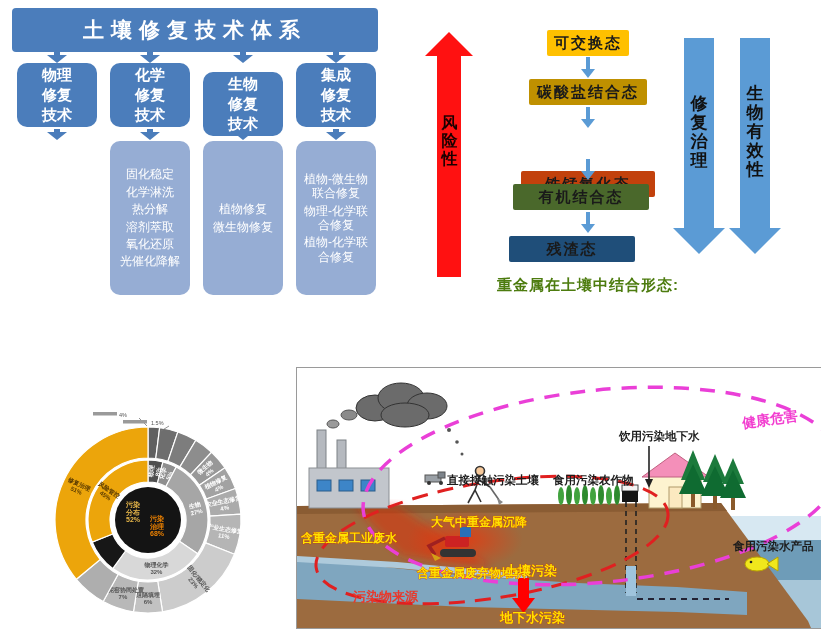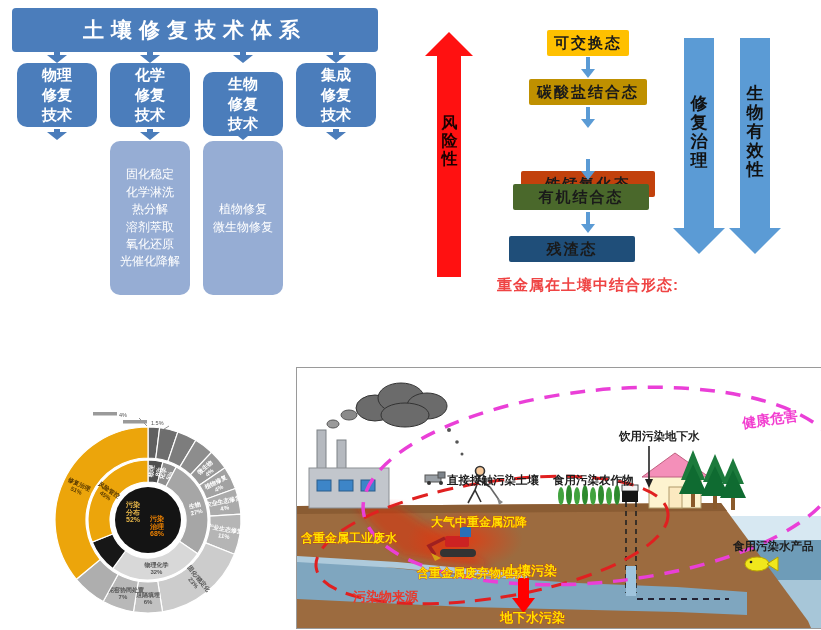--- a/index.html
+++ b/index.html
@@ -30,21 +30,21 @@
   
   .bf-box{position:absolute;height:26px;border-radius:2px;color:#1a1a1a;font-size:15px;font-weight:bold;
     display:flex;align-items:center;justify-content:center;letter-spacing:2px;}
   .mini-arrow{position:absolute;width:14px;height:22px;}
   .mini-arrow .stem{position:absolute;left:5px;top:0;width:4px;height:12px;background:var(--down-blue);}
   .mini-arrow .head{position:absolute;left:0;top:12px;width:0;height:0;
     border-left:7px solid transparent;border-right:7px solid transparent;border-top:9px solid var(--down-blue);}
   .big-arrow-shaft{position:absolute;}
   .big-arrow-head{position:absolute;width:0;height:0;}
   .vlabel{position:absolute;word-break:break-all;line-height:1.12;font-weight:bold;color:#111;text-align:center;}
-  .bf-caption{position:absolute;left:497px;top:276px;font-size:15px;font-weight:bold;color:#ef4444;letter-spacing:1px;}
+  .bf-caption{position:absolute;left:497px;top:276px;font-size:15px;font-weight:bold;color:#4d7c0f;letter-spacing:1px;}
 
   
   #donut-wrap{position:absolute;left:35px;top:406px;width:226px;height:226px;}
 
   
   #illus{position:absolute;left:296px;top:367px;width:524px;height:260px;border:1px solid #9a9a9a;background:#fff;}
   #illus svg{display:block;}
   .t-black{fill:#1c1c1c;font-weight:bold;font-size:11.5px;}
   .t-yellow{fill:var(--label-yellow);font-weight:bold;font-size:12px;stroke:#cc3300;stroke-width:.5;paint-order:stroke;}
   .t-pink{fill:var(--hazard-pink);font-weight:bold;font-size:14px;}
@@ -100,20 +100,25 @@
       <div class="fc-item">固化稳定</div>
       <div class="fc-item">化学淋洗</div>
       <div class="fc-item">热分解</div>
       <div class="fc-item">溶剂萃取</div>
       <div class="fc-item">氧化还原</div>
       <div class="fc-item">光催化降解</div>
     </div>
   <div class="fc-detail" style="left:203px;top:141px">
       <div class="fc-item">植物修复</div>
       <div class="fc-item">微生物修复</div>
+    </div>
+  <div class="fc-detail" style="left:296px;top:141px">
+      <div class="fc-item">植物-微生物联合修复</div>
+      <div class="fc-item">物理-化学联合修复</div>
+      <div class="fc-item">植物-化学联合修复</div>
     </div>
 
   <div class="big-arrow-head" style="left:425px;top:32px;border-left:24px solid transparent;border-right:24px solid transparent;border-bottom:24px solid var(--risk-red);"></div>
   <div class="big-arrow-shaft" style="left:437px;top:55px;width:24px;height:222px;background:var(--risk-red);"></div>
   <div class="vlabel" style="left:441px;top:114px;width:17px;font-size:16px;color:#1a0000;">风险性</div>
 
   <div class="bf-box" style="left: 547px; top: 30px; width: 82px; background: rgb(255, 192, 0);">可交换态</div>
   <div class="bf-box" style="left: 529px; top: 79px; width: 118px; background: rgb(191, 144, 0);">碳酸盐结合态</div>
   <div class="bf-box" style="left: 521px; top: 131px; width: 134px; background: #c2410c; margin-top: 40px;">铁锰氧化态</div>
   <div class="bf-box" style="left: 513px; top: 184px; width: 136px; background: rgb(74, 104, 43);">有机结合态</div>

